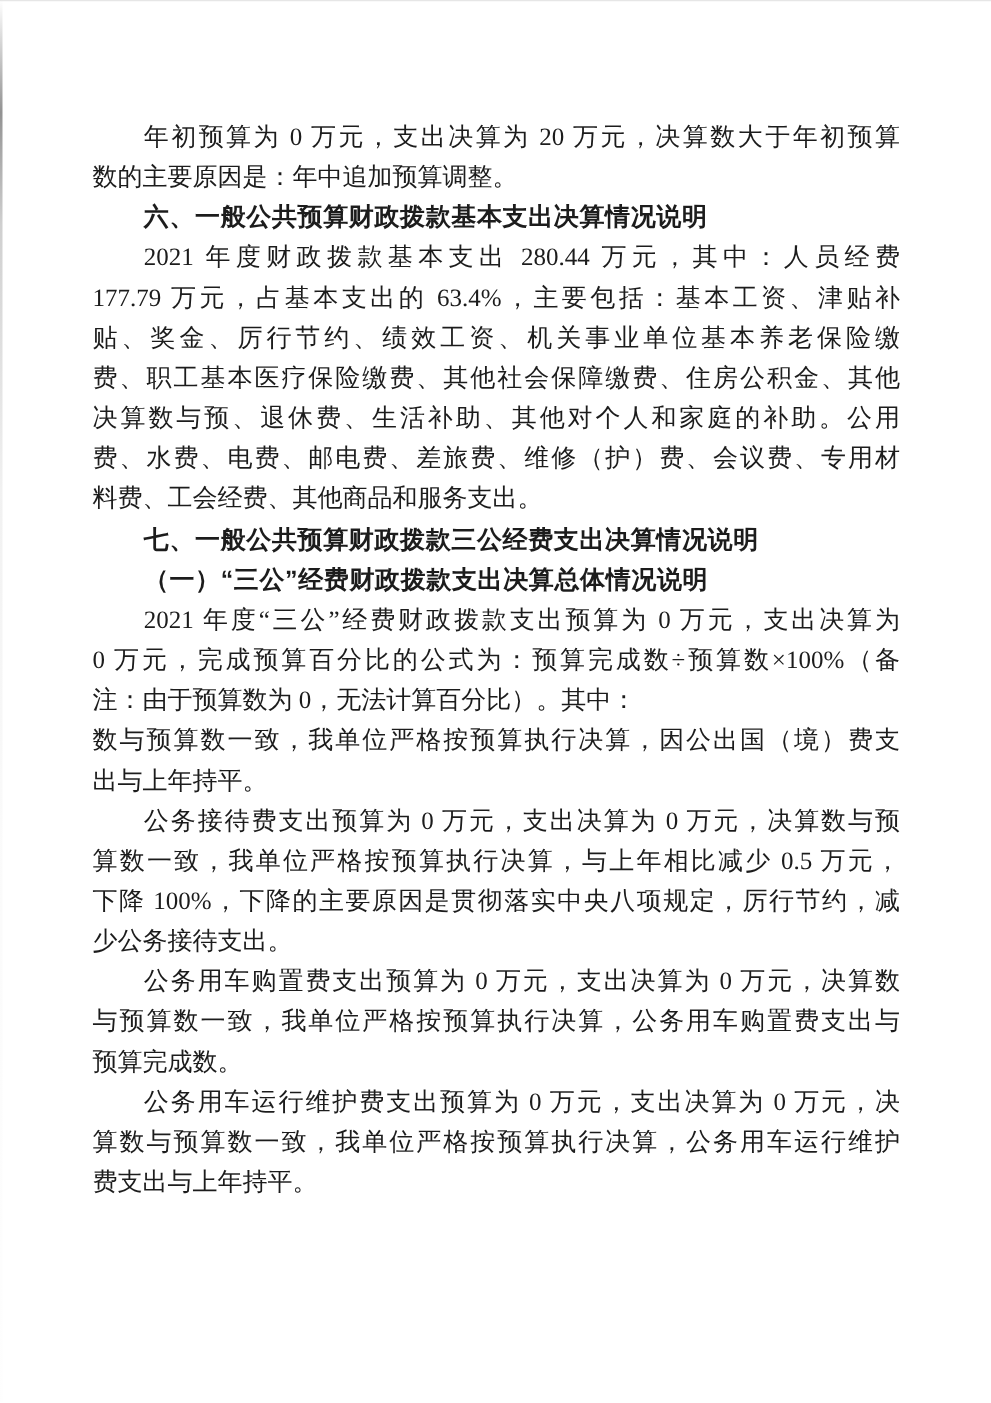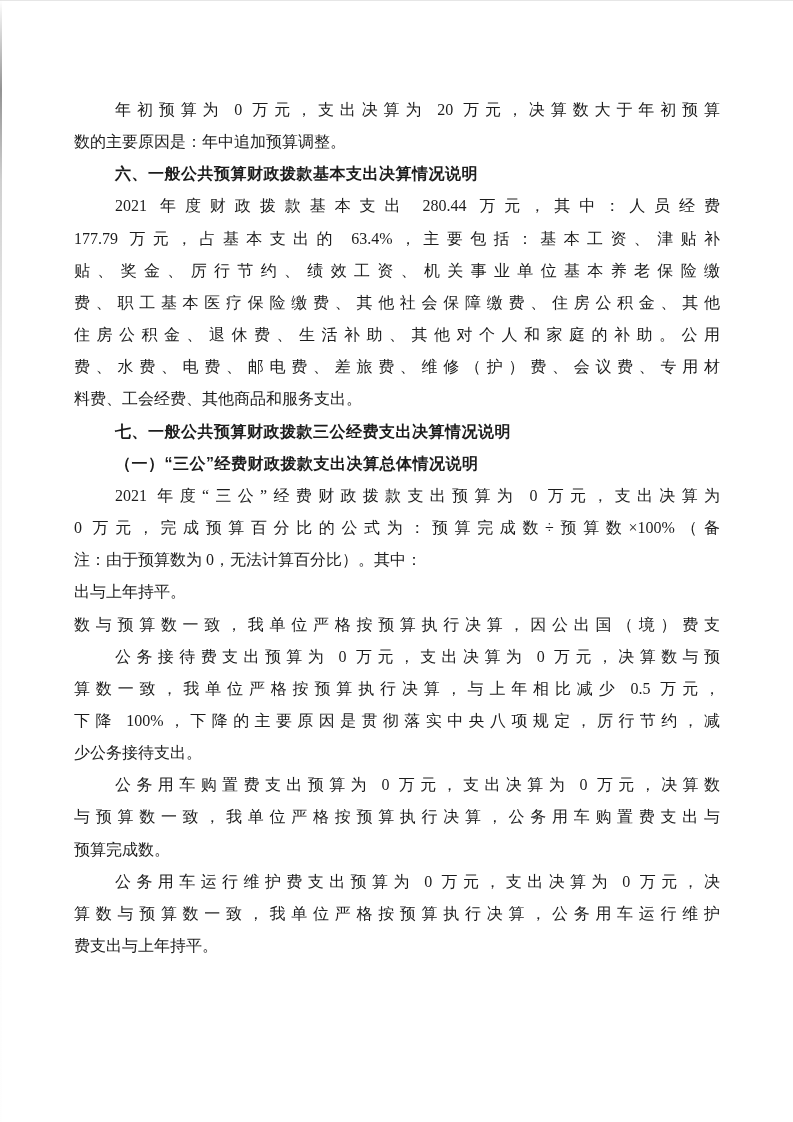--- a/index.html
+++ b/index.html
@@ -33,21 +33,21 @@
       rgba(150,150,150,0.45) 16%,
       rgba(200,200,200,0.25) 35%,
       rgba(225,225,225,0.15) 60%,
       rgba(240,240,240,0.08) 100%);
   }
   .content {
     position: absolute;
     left: 74px;
     top: 94px;
     width: 646px;
-    font-size: 16px;
+    font-size: 20px;
     line-height: 32.15px;
     text-justify: inter-character;
   }
   .line {
     text-align: justify;
     text-align-last: justify;
     white-space: normal;
   }
   .line.no-stretch {
     text-align-last: left;
@@ -68,30 +68,30 @@
   <div class="edge-top"></div>
   <div class="edge-left"></div>
   <div class="content">
       <div class="line indent">年初预算为 0 万元，支出决算为 20 万元，决算数大于年初预算</div>
       <div class="line no-stretch">数的主要原因是：年中追加预算调整。</div>
       <div class="line indent heading no-stretch">六、一般公共预算财政拨款基本支出决算情况说明</div>
       <div class="line indent">2021 年度财政拨款基本支出 280.44 万元，其中：人员经费</div>
       <div class="line">177.79 万元，占基本支出的 63.4%，主要包括：基本工资、津贴补</div>
       <div class="line">贴、奖金、厉行节约、绩效工资、机关事业单位基本养老保险缴</div>
       <div class="line">费、职工基本医疗保险缴费、其他社会保障缴费、住房公积金、其他</div>
-      <div class="line">住房公积金、退休费、生活补助、其他对个人和家庭的补助。公用</div>
+      <div class="line">决算数与预、退休费、生活补助、其他对个人和家庭的补助。公用</div>
       <div class="line">费、水费、电费、邮电费、差旅费、维修（护）费、会议费、专用材</div>
       <div class="line no-stretch">料费、工会经费、其他商品和服务支出。</div>
       <div class="line indent heading no-stretch">七、一般公共预算财政拨款三公经费支出决算情况说明</div>
       <div class="line indent heading no-stretch">（一）“三公”经费财政拨款支出决算总体情况说明</div>
       <div class="line indent">2021 年度“三公”经费财政拨款支出预算为 0 万元，支出决算为</div>
       <div class="line">0 万元，完成预算百分比的公式为：预算完成数÷预算数×100%（备</div>
       <div class="line no-stretch">注：由于预算数为 0，无法计算百分比）。其中：</div>
+      <div class="line">数与预算数一致，我单位严格按预算执行决算，因公出国（境）费支</div>
       <div class="line no-stretch">出与上年持平。</div>
-      <div class="line">数与预算数一致，我单位严格按预算执行决算，因公出国（境）费支</div>
       <div class="line indent">公务接待费支出预算为 0 万元，支出决算为 0 万元，决算数与预</div>
       <div class="line">算数一致，我单位严格按预算执行决算，与上年相比减少 0.5 万元，</div>
       <div class="line">下降 100%，下降的主要原因是贯彻落实中央八项规定，厉行节约，减</div>
       <div class="line no-stretch">少公务接待支出。</div>
       <div class="line indent">公务用车购置费支出预算为 0 万元，支出决算为 0 万元，决算数</div>
       <div class="line">与预算数一致，我单位严格按预算执行决算，公务用车购置费支出与</div>
       <div class="line no-stretch">预算完成数。</div>
       <div class="line indent">公务用车运行维护费支出预算为 0 万元，支出决算为 0 万元，决</div>
       <div class="line">算数与预算数一致，我单位严格按预算执行决算，公务用车运行维护</div>
       <div class="line no-stretch">费支出与上年持平。</div>

